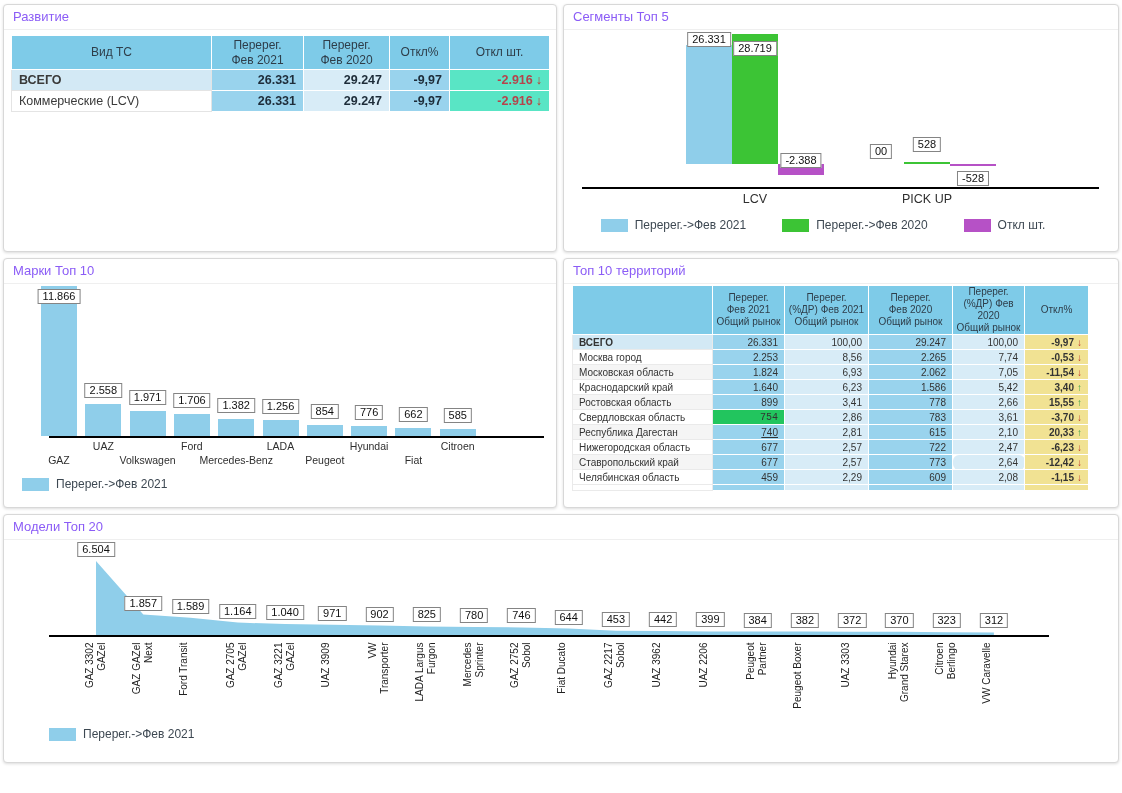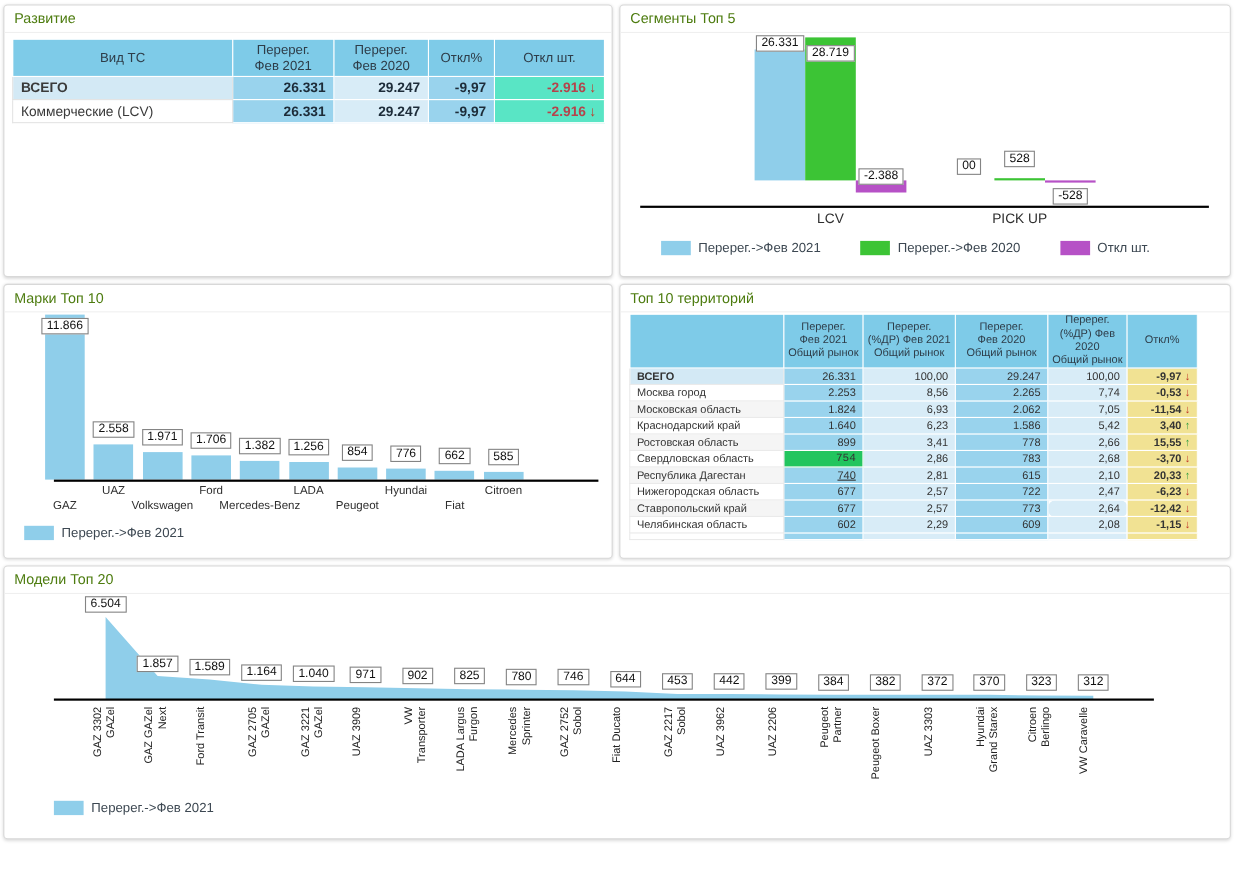--- a/index.html
+++ b/index.html
@@ -11,21 +11,21 @@
     position:absolute; background:#fff; border:1px solid #d8d8d8;
     border-radius:4px; box-shadow:0 1px 3px rgba(0,0,0,.14); box-sizing:border-box;
   }
   .p-dev    { left:3px;   top:4px;   width:554px;  height:248px; }
   .p-seg    { left:563px; top:4px;   width:556px;  height:248px; }
   .p-brands { left:3px;   top:258px; width:554px;  height:250px; }
   .p-terr   { left:563px; top:258px; width:556px;  height:250px; }
   .p-models { left:3px;   top:514px; width:1116px; height:249px; }
   .panel-title {
     position:absolute; top:0; left:0; right:0; height:24px; line-height:24px;
-    padding-left:9px; font-size:13px; color:#4d7c0f; border-bottom:1px solid #efefef;
+    padding-left:9px; font-size:13px; color:#8b5cf6; border-bottom:1px solid #efefef;
   }
   
   table { border-collapse:collapse; table-layout:fixed; }
   .dev-table { position:absolute; left:7px; top:30px; font-size:12px; }
   .dev-table th {
     background:var(--header-blue); color:#2e3d49; font-weight:normal;
     border:1px solid #fff; height:34px; text-align:center; vertical-align:middle;
     white-space:pre-line; line-height:15px; padding:0 4px; box-sizing:border-box;
   }
   .dev-table td { border:1px solid #fff; height:21px; padding:0 7px; box-sizing:border-box; }
@@ -267,21 +267,21 @@
               <td class="num" style="background: rgb(216, 236, 247);">3,41</td>
               <td class="num" style="background: rgb(153, 211, 237);">778</td>
               <td class="num" style="background: rgb(216, 236, 247);">2,66</td>
               <td class="pct pos" style="background: rgb(241, 226, 147);">15,55<span style="margin-left: 3px; color: rgb(47, 158, 65);">↑</span></td>
             </tr>
             <tr>
               <td class="lab" style="background: rgb(255, 255, 255);">Свердловская область</td>
               <td class="num" style="background: #22c55e; font-family: Liberation Mono, monospace;">754</td>
               <td class="num" style="background: rgb(216, 236, 247);">2,86</td>
               <td class="num" style="background: rgb(153, 211, 237);">783</td>
-              <td class="num" style="background: rgb(216, 236, 247);">2,68</td>
+              <td class="num" style="background: rgb(216, 236, 247);">3,61</td>
               <td class="pct neg" style="background: rgb(241, 226, 147);">-3,70<span style="margin-left: 3px; color: rgb(192, 57, 43);">↓</span></td>
             </tr>
             <tr>
               <td class="lab" style="background: rgb(245, 245, 245);">Республика Дагестан</td>
               <td class="num" style="background: rgb(153, 211, 237); text-decoration: underline;">740</td>
               <td class="num" style="background: rgb(216, 236, 247);">2,81</td>
               <td class="num" style="background: rgb(153, 211, 237);">615</td>
               <td class="num" style="background: rgb(216, 236, 247);">2,10</td>
               <td class="pct pos" style="background: rgb(241, 226, 147);">20,33<span style="margin-left: 3px; color: rgb(47, 158, 65);">↑</span></td>
             </tr>
@@ -296,21 +296,21 @@
             <tr>
               <td class="lab" style="background: rgb(245, 245, 245);">Ставропольский край</td>
               <td class="num" style="background: rgb(153, 211, 237);">677</td>
               <td class="num" style="background: rgb(216, 236, 247);">2,57</td>
               <td class="num" style="background: rgb(153, 211, 237);">773</td>
               <td class="num" style="background: rgb(216, 236, 247); border-radius: 6px;">2,64</td>
               <td class="pct neg" style="background: rgb(241, 226, 147);">-12,42<span style="margin-left: 3px; color: rgb(192, 57, 43);">↓</span></td>
             </tr>
             <tr>
               <td class="lab" style="background: rgb(255, 255, 255);">Челябинская область</td>
-              <td class="num" style="background: rgb(153, 211, 237);">602</td>
+              <td class="num" style="background: rgb(153, 211, 237);">459</td>
               <td class="num" style="background: rgb(216, 236, 247);">2,29</td>
               <td class="num" style="background: rgb(153, 211, 237);">609</td>
               <td class="num" style="background: rgb(216, 236, 247);">2,08</td>
               <td class="pct neg" style="background: rgb(241, 226, 147);">-1,15<span style="margin-left: 3px; color: rgb(192, 57, 43);">↓</span></td>
             </tr>
             <tr style="height: 6px; overflow: hidden;">
               <td class="lab" style="height: 6px; background: rgb(255, 255, 255);"></td>
               <td style="height: 6px; background: rgb(153, 211, 237);"></td>
               <td style="height: 6px; background: rgb(216, 236, 247);"></td>
               <td style="height: 6px; background: rgb(153, 211, 237);"></td>

